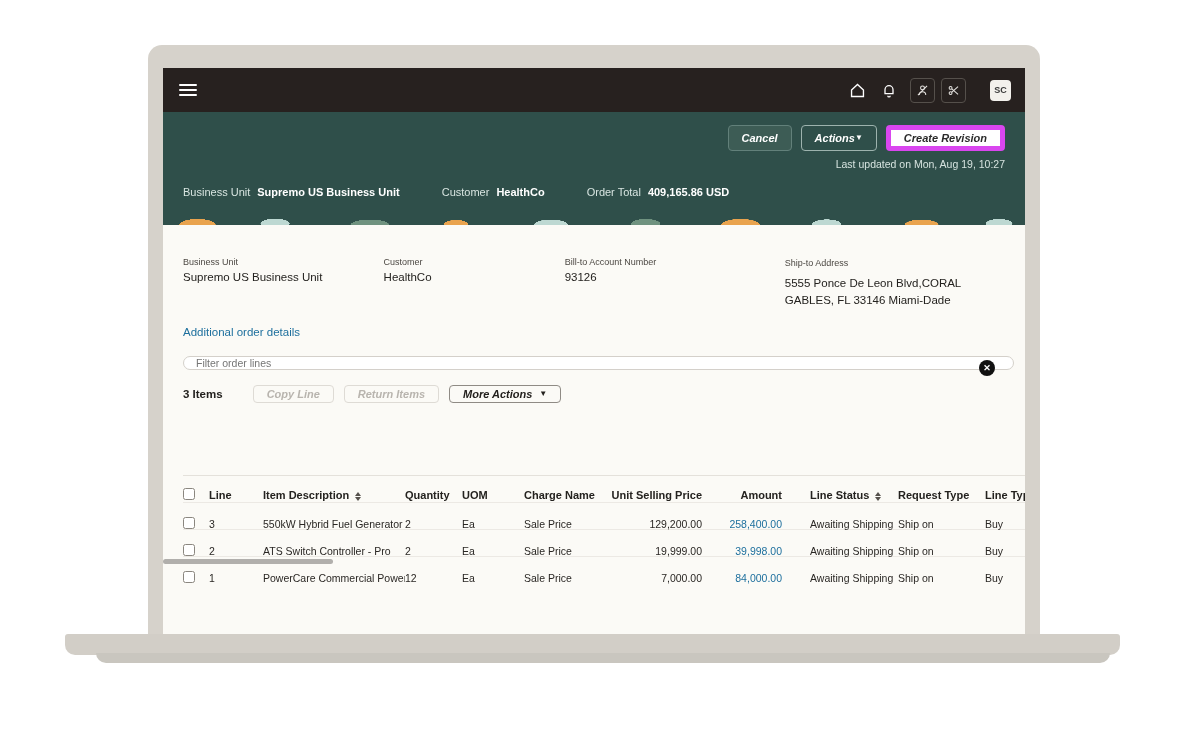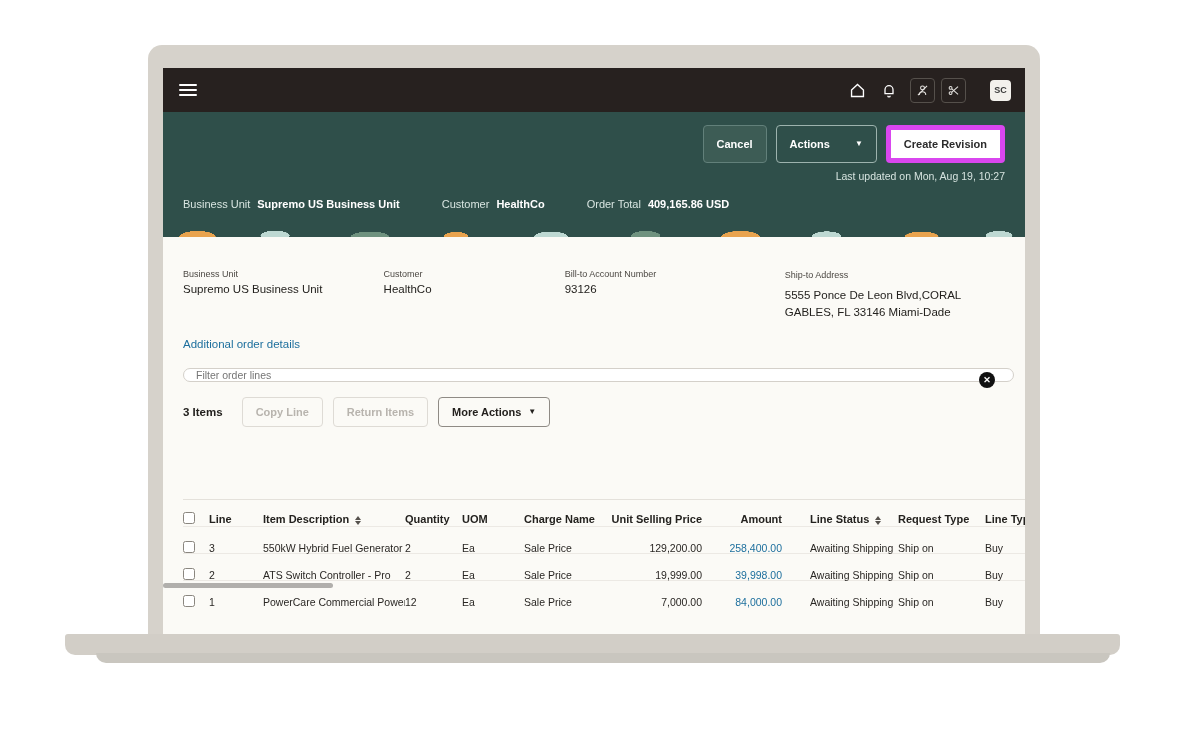--- a/index.html
+++ b/index.html
@@ -32,24 +32,24 @@
             font-size:9px; font-weight:bold; color:#3a3a3a; }
 
   
   .order-header { background:#2f4f4a; color:#fff; padding:13px 20px 12px; }
   .oh-toprow { display:flex; align-items:flex-start; }
   .oh-title { font-size:20px; font-weight:bold; letter-spacing:.2px; }
   .oh-status { font-size:10.5px; font-weight:bold; margin-top:4px; }
   .oh-actions { margin-left:auto; text-align:right; }
   .oh-btnrow { display:flex; gap:9px; justify-content:flex-end; }
   .btn { font-family:inherit; font-size:11px; font-weight:bold; border-radius:4px;
-         padding:8px 13px; cursor:pointer; }
+         padding:2px 13px; cursor:pointer;font-style:italic; }
   .btn-cancel { background:#3d5c55; border:1px solid #62807a; color:#fff; }
   .btn-actions { background:transparent; border:1px solid #9db3ae; color:#fff;
-                 display:flex; align-items:center; gap:25px;justify-content:flex-end; }
+                 display:flex; align-items:center; gap:0;justify-content:flex-end; }
   .caret { font-size:8px; line-height:1; }
   .btn-primary { background:#ffffff; border:5px solid #d946ef; color:#2b2b2b; }
   .oh-updated { font-size:10.5px; color:#d6e3df; margin-top:7px; }
   .oh-meta { display:flex; gap:42px; margin-top:16px; }
   .oh-meta-item { display:flex; gap:7px; font-size:11px; }
   .oh-meta-label { color:#d8e5e1; }
   .oh-meta-value { font-weight:bold; color:#fff; }
 
   
   .banner-strip { height:15px; background-color:#2f4f4a;
@@ -78,21 +78,21 @@
   .filter-wrap { margin-top:13px; position:relative; }
   .filter-input { width:831px; height:14px; border:1px solid #d4d0ca; border-radius:8px;
                   background:#fff; padding:0 34px 0 12px; font-size:10.5px; color:#3b3835;
                   font-family:inherit; outline:none; }
   .filter-clear { position:absolute; right:10px; top:7px; width:16px; height:16px;
                   background:#111; border-radius:50%; color:#fff; font-size:9px;
                   display:flex; align-items:center; justify-content:center; cursor:pointer;
                   border:none; font-weight:bold; }
 
   .toolbar { display:flex; align-items:center; gap:10px; margin-top:14px; }
-  .items-count { font-size:11.5px; font-weight:bold; color:#24221f; margin-right:9px; }
+  .items-count { font-size:11.5px; font-weight:bold; color:#24221f; margin-right:20px; }
   .btn-disabled { background:transparent; border:1px solid #dedbd5; color:#b8b4ae;
                   cursor:default; }
   .btn-outline { background:transparent; border:1px solid #8f8b85; color:#23201d;
                  display:flex; align-items:center; gap:7px; }
 
   
   .otable { margin-top:44px; width:843px; }
   .trow { display:grid;
           grid-template-columns:26px 54px 142px 57px 62px 84px 100px 80px 110px 87px 48px;
           align-items:center; }

